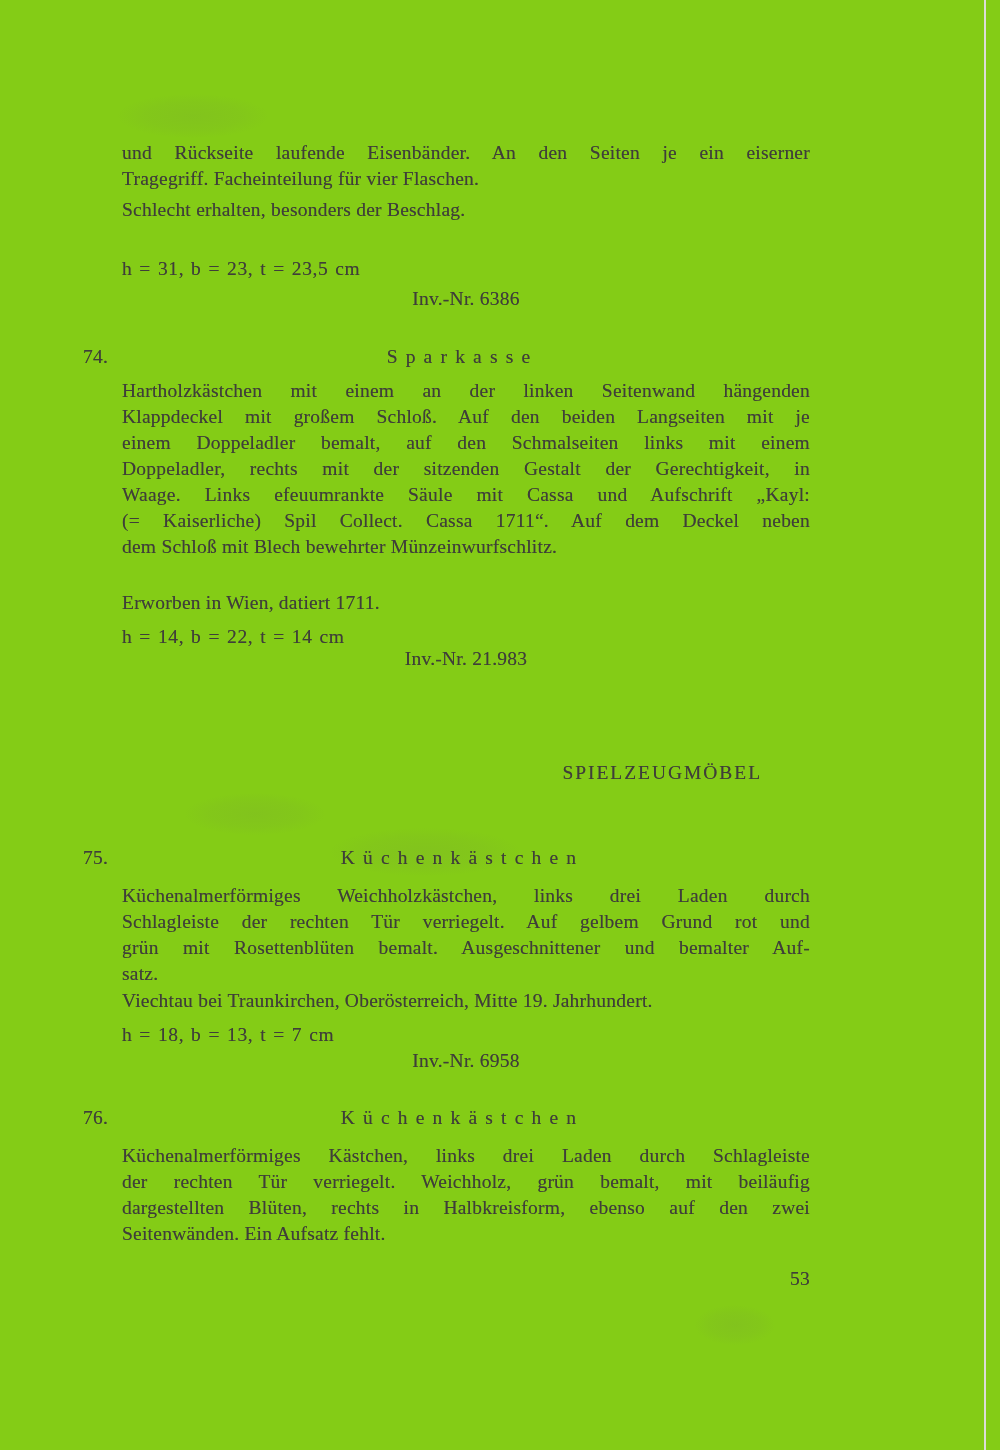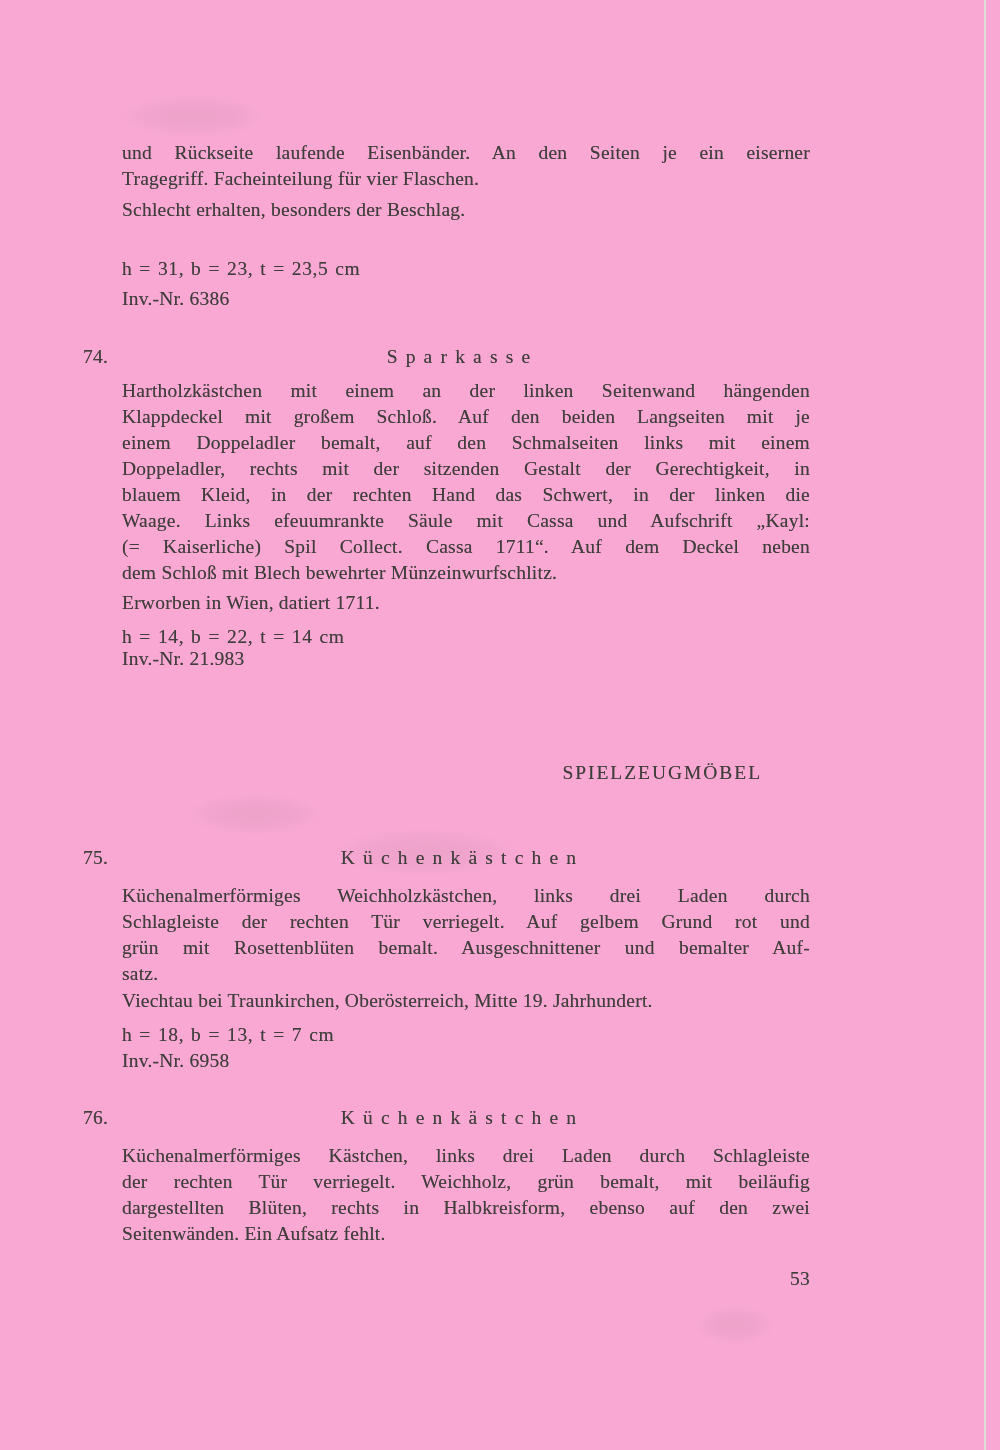--- a/index.html
+++ b/index.html
@@ -4,38 +4,38 @@
 <style>
   html, body { margin: 0; padding: 0; }
   body {
     width: 1000px; height: 1450px;
     background: #f4f4f2;
     font-family: "Liberation Serif", "DejaVu Serif", serif;
   }
   .page {
     position: relative;
     width: 1000px; height: 1450px;
-    background: #f9a8d4;
+    background: #84cc16;
     overflow: hidden;
     color: #3f3e3a;
     font-size: 19.5px;
     line-height: 26px;
     letter-spacing: 0.012em;
     text-shadow: 0 0 0.5px rgba(62,61,56,0.55);
   }
   .textblock {
     position: absolute;
     left: 122px; top: 0;
     width: 688px; height: 1450px;
   }
   .abs { position: absolute; left: 0; width: 688px; }
   .line { height: 26px; overflow: hidden; }
   .j { text-align: justify; }
   .j::after { content: ""; display: inline-block; width: 100%; height: 0; }
-  .inv { text-align: left; }
+  .inv { text-align: center; }
   .dims { letter-spacing: 0.03em; word-spacing: 0.08em; }
   .entry-head { position: absolute; left: 0; width: 688px; height: 26px; text-align: center; }
   .entry-num { position: absolute; left: -39px; top: 0; }
   .entry-title { display: inline-block; margin-left: -7px; letter-spacing: 0.42em; }
   .section-heading {
     width: 640px;
     text-align: right;
     letter-spacing: 0.1em;
   }
   .page-num { text-align: right; }
@@ -80,21 +80,20 @@
     <div class="entry-head" style="top:344px">
       <span class="entry-num">74.</span>
       <span class="entry-title">Sparkasse</span>
     </div>
 
     <div class="abs" style="top:378px">
       <div class="line j">Hartholzkästchen mit einem an der linken Seitenwand hängenden</div>
       <div class="line j">Klappdeckel mit großem Schloß. Auf den beiden Langseiten mit je</div>
       <div class="line j">einem Doppeladler bemalt, auf den Schmalseiten links mit einem</div>
       <div class="line j">Doppeladler, rechts mit der sitzenden Gestalt der Gerechtigkeit, in</div>
-      <div class="line j">blauem Kleid, in der rechten Hand das Schwert, in der linken die</div>
       <div class="line j">Waage. Links efeuumrankte Säule mit Cassa und Aufschrift „Kayl:</div>
       <div class="line j">(= Kaiserliche) Spil Collect. Cassa 1711“. Auf dem Deckel neben</div>
       <div class="line">dem Schloß mit Blech bewehrter Münzeinwurfschlitz.</div>
     </div>
 
     <div class="abs" style="top:590px">Erworben in Wien, datiert 1711.</div>
 
     <div class="abs dims" style="top:624px">h = 14, b = 22, t = 14 cm</div>
 
     <div class="abs inv" style="top:646px">Inv.-Nr. 21.983</div>

